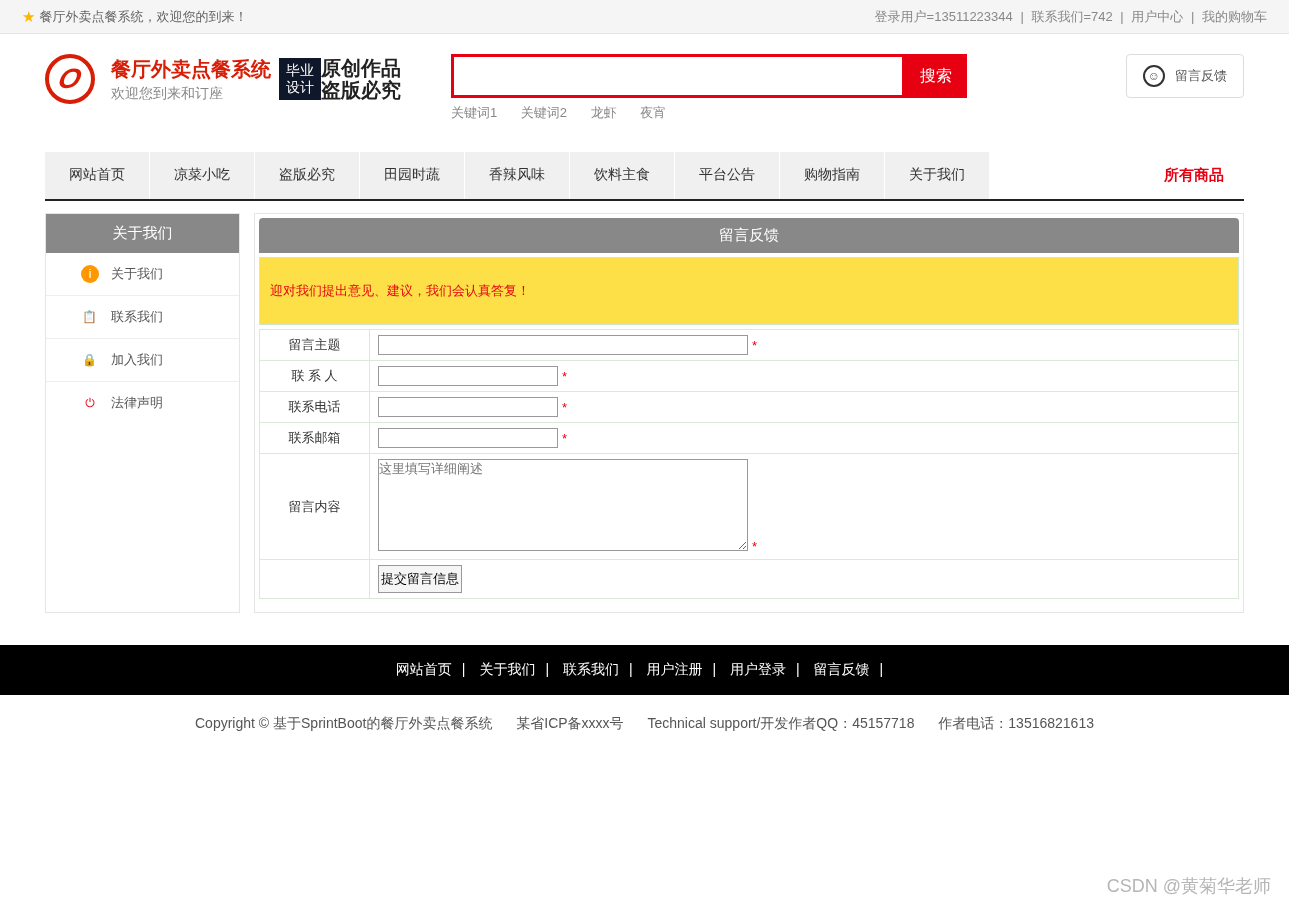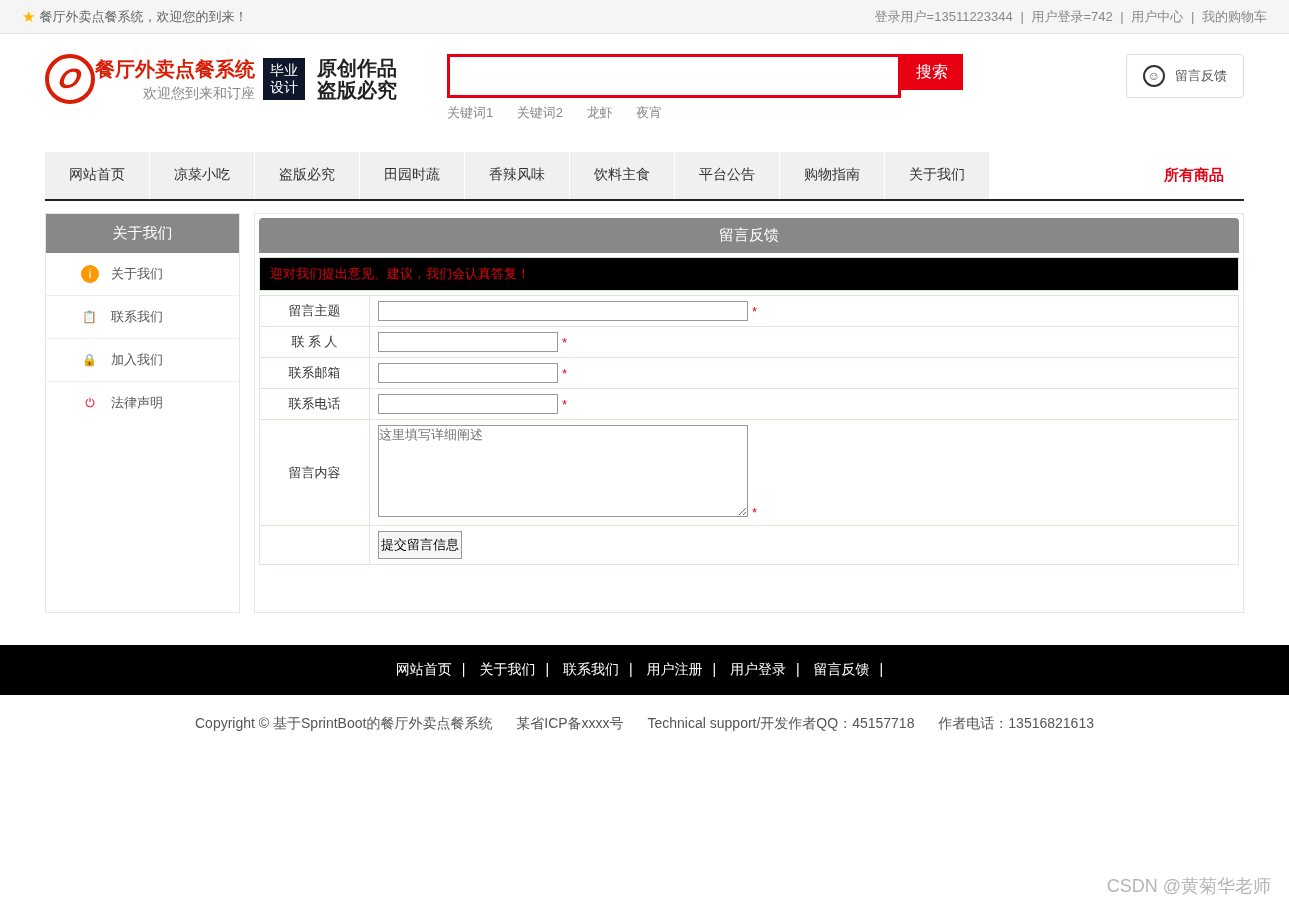--- a/index.html
+++ b/index.html
@@ -11,30 +11,30 @@
     .topbar-right { color: #888; }
     .topbar-right a { color: #888; text-decoration: none; }
     .topbar-right .sep { margin: 0 4px; }
     .star-icon { color: #ffb400; margin-right: 4px; font-size: 15px; }
     
     
     .header { padding: 20px 45px 10px 45px; display: flex; align-items: flex-start; }
     .logo-block { display: flex; align-items: center; }
     .logo-circle { width: 50px; height: 50px; border-radius: 50%; background: #fff; border: 4px solid #d81e06; position: relative; display:flex; align-items:center; justify-content:center; }
     .logo-inner { font-size: 28px; font-style: italic; font-weight: bold; color: #d81e06; transform: skewX(-15deg); }
-    .logo-text { margin-left: 0; text-align: right; }
+    .logo-text { margin-left: 16px; }
     .logo-title { color: #d81e06; font-size: 20px; font-weight: bold; }
     .logo-sub { color: #888; font-size: 14px; margin-top: 2px; }
     .badge-by { margin-left: 8px; background: #0f172a; color: #fff; width: 42px; height: 42px; display: flex; flex-direction: column; align-items: center; justify-content: center; font-size: 14px; line-height: 1.2; }
-    .script-text { margin-left: 12px; font-family: "STKaiti","KaiTi",cursive; font-size: 20px; font-weight: bold; line-height: 1.1; color: #222; }
+    .script-text { font-family: "STKaiti","KaiTi",cursive; font-size: 20px; font-weight: bold; line-height: 1.1; color: #222; }
     
     .search-block { margin-left: 50px; }
     .search-row { display: flex; }
     .search-input { width: 454px; height: 44px; border: 3px solid #e60012; padding: 0 10px; font-size: 14px; outline: none; }
-    .search-btn { width: 62px; height: 36px; background: #e60012; color: #fff; border: none; font-size: 16px; cursor: pointer; }
+    .search-btn { width: 62px; height: 44px; background: #e60012; color: #fff; border: none; font-size: 16px; cursor: pointer; }
     .keywords { margin-top: 6px; color: #888; font-size: 13px; }
     .keywords a { color: #888; text-decoration: none; margin-right: 20px; }
     
     .feedback-btn { margin-left: auto; border: 1px solid #ddd; border-radius: 4px; padding: 10px 16px; display: flex; align-items: center; color: #555; cursor: pointer; background: #fff; }
     .feedback-btn .hs-icon { width: 22px; height: 22px; border-radius: 50%; border: 2px solid #333; margin-right: 10px; display:flex; align-items:center; justify-content:center; font-size:12px; }
     
     
     .nav { margin: 20px 45px 0 45px; display: flex; border-bottom: 2px solid #222; }
     .nav-item { padding: 14px 24px; background: #f0f0f0; color: #333; text-decoration: none; font-size: 14px; border-right: 1px solid #fff; cursor: pointer; }
     .nav-right { margin-left: auto; padding: 14px 20px; color: #e60012; font-size: 15px; font-weight: bold; }
@@ -45,21 +45,21 @@
     .sidebar-header { background: #888; color: #fff; text-align: center; padding: 10px 0; font-size: 15px; }
     .sidebar-item { display: flex; align-items: center; padding: 12px 0 12px 35px; border-bottom: 1px solid #eee; cursor: pointer; color: #555; }
     .sidebar-item:last-child { border-bottom: none; }
     .side-icon { width: 18px; height: 18px; margin-right: 12px; display:inline-flex; align-items:center; justify-content:center; border-radius:50%; font-size:12px; }
     .ic-orange { background:#ff9800; color:#fff; }
     .ic-blue { color:#2196f3; }
     .ic-red { color:#e60012; }
     
     .main { flex: 1; border: 1px solid #e5e5e5; background: #fff; min-height: 400px; }
     .main-header { background: #888; color: #fff; text-align: center; padding: 8px 0; font-size: 15px; border-radius: 4px 4px 0 0; margin: 4px; }
-    .notice { background: #000000; border: 1px solid #cde8cd; color: #e60012; padding: 7px 10px; margin: 4px; font-size: 13px; }
+    .notice { background: #fde047; border: 1px solid #cde8cd; color: #e60012; padding: 24px 10px; margin: 4px; font-size: 13px; }
     .form-table { width: calc(100% - 8px); margin: 0 4px; border-collapse: collapse; }
     .form-table td { border: 1px solid #d9ead9; padding: 5px 8px; font-size: 13px; text-align: center; }
     .form-table td:first-child { width: 110px; color: #333; }
     .form-table td:nth-child(2) { text-align: left; }
     .form-table input[type="text"] { width: 180px; border: 1px solid #999; padding: 2px 4px; height: 20px; }
     .wide-input { width: 370px !important; }
     .form-table textarea { width: 370px; height: 92px; border: 1px solid #999; font-family: inherit; font-size: 13px; resize: both; }
     .req { color: #e60012; margin-left: 4px; }
     .submit-btn { border: 1px solid #999; background: #f5f5f5; padding: 4px 2px; cursor: pointer; font-size: 13px; }
     
@@ -76,21 +76,21 @@
 <body>
 
 <div class="topbar">
   <div class="topbar-left">
     <span class="star-icon">★</span>
     <span>餐厅外卖点餐系统，欢迎您的到来！</span>
   </div>
   <div class="topbar-right">
     <span>登录用户=</span><span>13511223344</span>
     <span class="sep">|</span>
-    <span>用户登录=</span><span>742</span>
+    <span>联系我们=</span><span>742</span>
     <span class="sep">|</span>
     <a href="#">用户中心</a>
     <span class="sep">|</span>
     <a href="#">我的购物车</a>
   </div>
 </div>
 
 <div class="header">
   <div class="logo-block">
     <div class="logo-circle">
@@ -170,25 +170,25 @@
       <tbody>
           <tr>
         <td>留言主题</td>
         <td><input type="text" class="wide-input" style=""><span class="req">*</span></td>
       </tr>
       <tr>
         <td>联 系 人</td>
         <td><input type="text" style=""><span class="req">*</span></td>
       </tr>
       <tr>
+        <td>联系电话</td>
+        <td><input type="text" style=""><span class="req">*</span></td>
+      </tr>
+      <tr>
         <td>联系邮箱</td>
-        <td><input type="text" style=""><span class="req">*</span></td>
-      </tr>
-      <tr>
-        <td>联系电话</td>
         <td><input type="text" style=""><span class="req">*</span></td>
       </tr>
       <tr>
         <td>留言内容</td>
         <td><textarea placeholder="这里填写详细阐述" style=""></textarea><span class="req">*</span></td>
       </tr>
       <tr>
         <td></td>
         <td><button class="submit-btn">提交留言信息</button></td>
       </tr>

